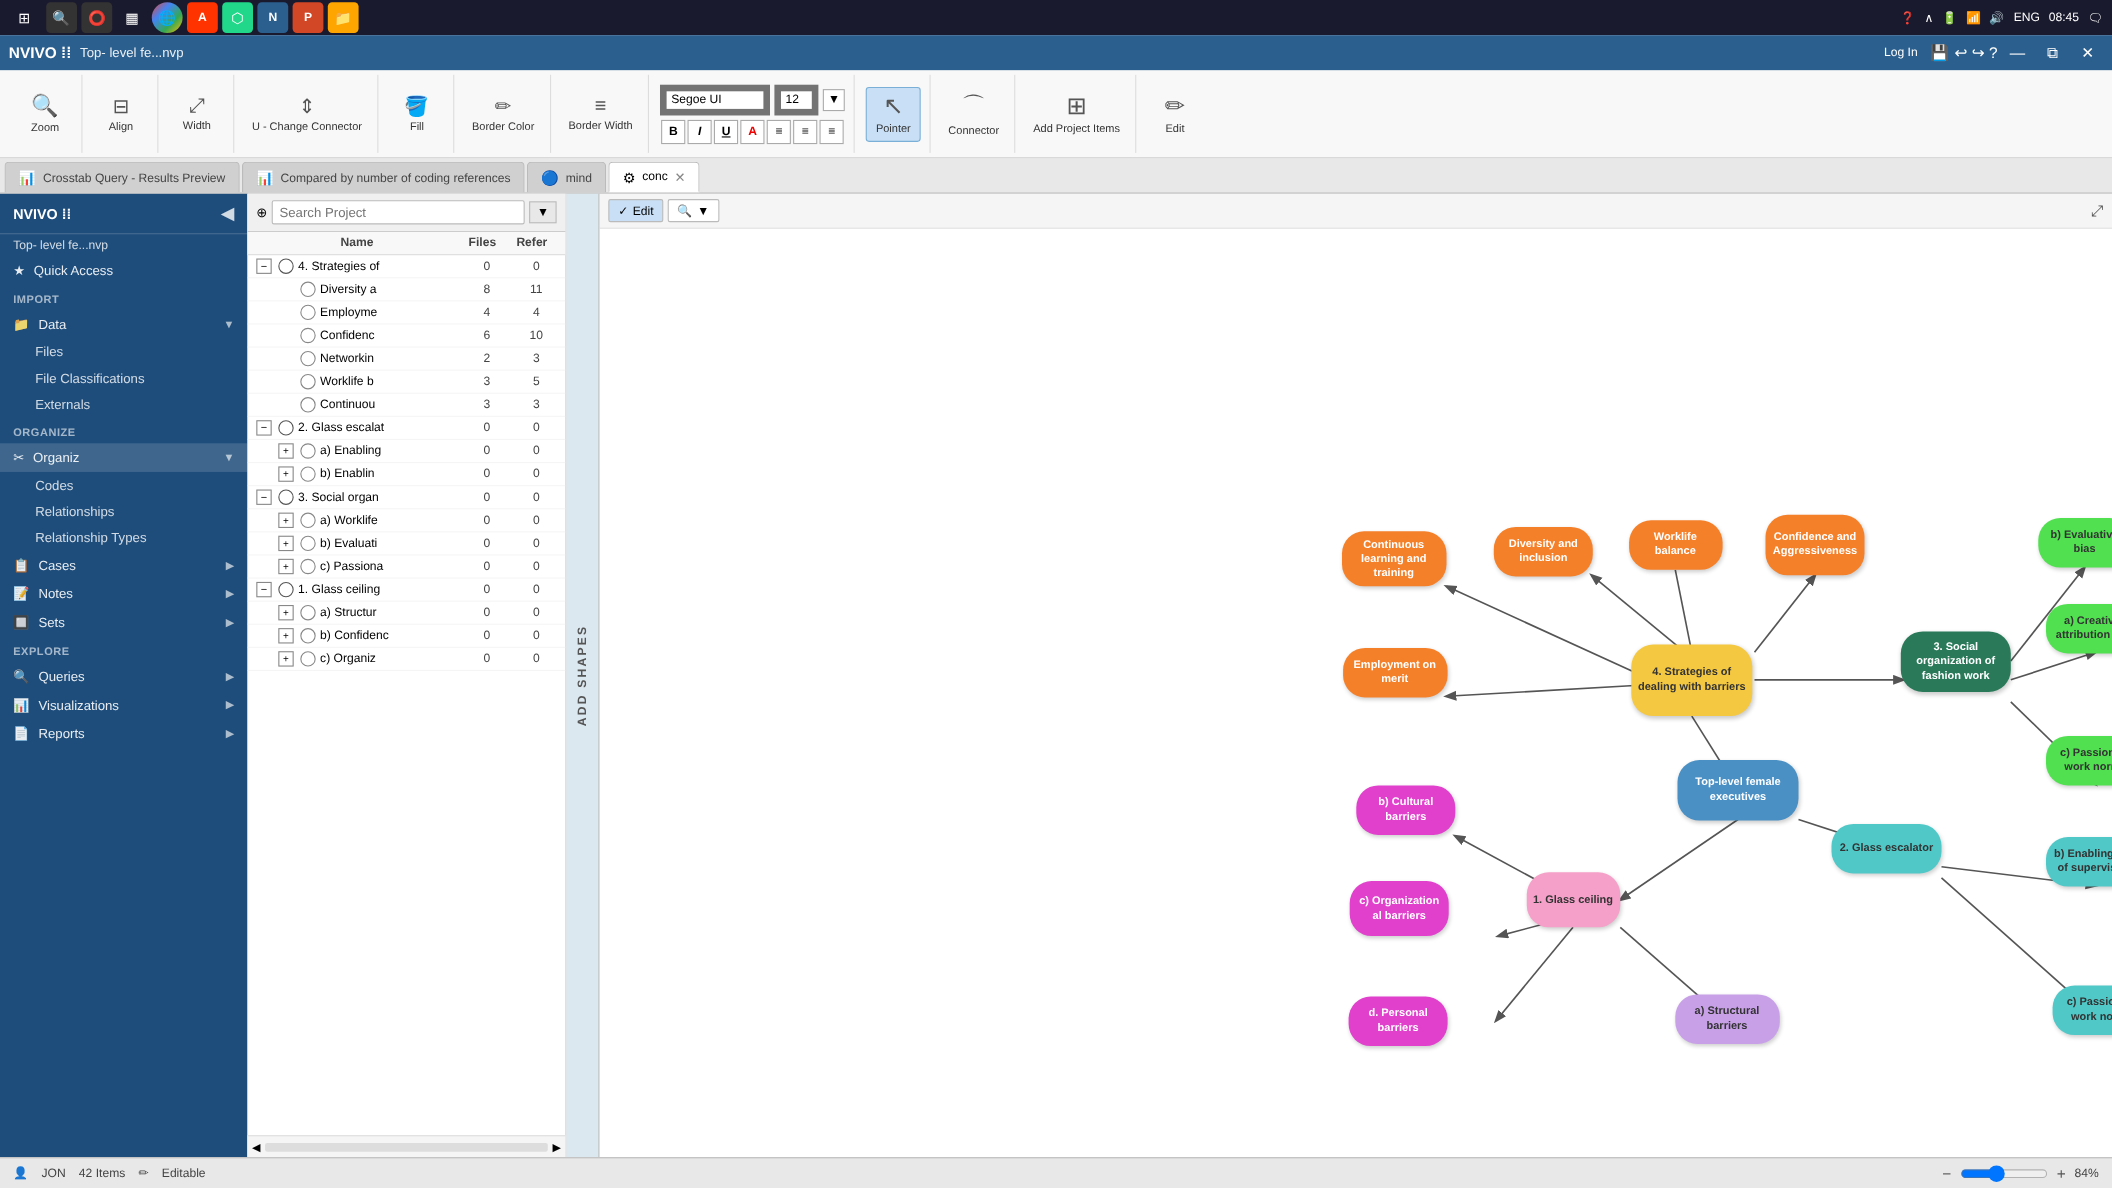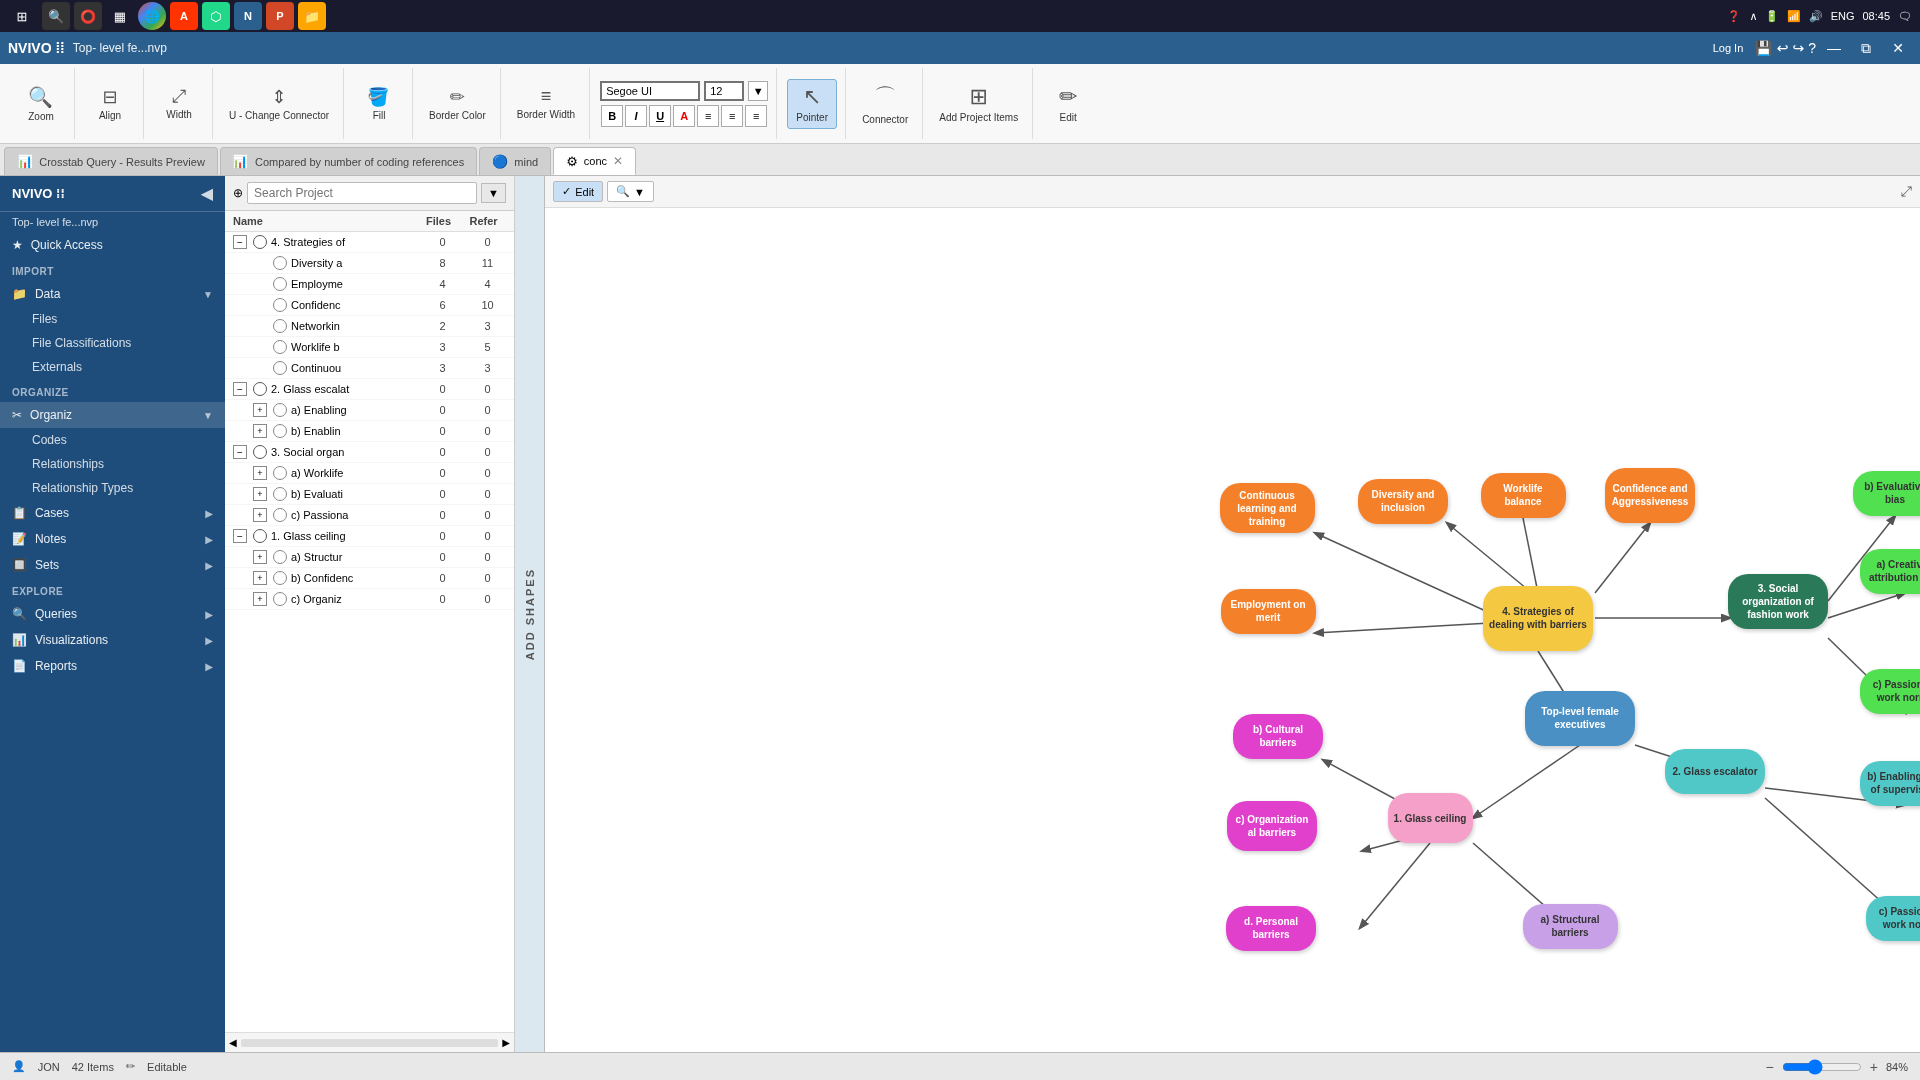--- a/index.html
+++ b/index.html
@@ -27,21 +27,21 @@
     .menu-item.active { background: #2b5f8e; color: white; border-bottom: 2px solid #2b5f8e; }
 
     
     .toolbar { height: 80px; background: #f8f8f8; border-bottom: 1px solid #ccc; display: flex; align-items: stretch; padding: 4px 8px; gap: 2px; }
     .toolbar-group { display: flex; flex-direction: column; align-items: center; justify-content: center; padding: 2px 8px; border-right: 1px solid #ddd; gap: 4px; }
     .toolbar-btn { display: flex; flex-direction: column; align-items: center; justify-content: center; padding: 4px 6px; cursor: pointer; border-radius: 3px; min-width: 50px; gap: 2px; }
     .toolbar-btn.active { background: #c8dff5; border: 1px solid #7ab0d8; }
     .toolbar-btn-icon { font-size: 20px; color: #555; }
     .toolbar-btn-label { font-size: 10px; color: #333; text-align: center; line-height: 1.2; }
     .toolbar-input-row { display: flex; gap: 4px; align-items: center; }
-    .toolbar-input { border: 2px solid #737373; padding: 2px 4px; font-size: 11px; width: 80px; }
+    .toolbar-input { border: 6px solid #737373; padding: 2px 4px; font-size: 11px; width: 80px; }
     .toolbar-small-btn { width: 20px; height: 20px; display: flex; align-items: center; justify-content: center; border: 1px solid #aaa; cursor: pointer; font-size: 11px; background: #fff; }
     .format-btns { display: flex; gap: 2px; }
     .format-btn { width: 22px; height: 22px; border: 1px solid #aaa; display: flex; align-items: center; justify-content: center; cursor: pointer; font-size: 11px; background: #fff; font-weight: bold; }
 
     
     .tab-bar { height: 32px; background: #e8e8e8; display: flex; align-items: flex-end; padding: 0 4px; border-bottom: 1px solid #bbb; }
     .tab { height: 28px; padding: 0 12px; display: flex; align-items: center; gap: 6px; cursor: pointer; background: #d0d0d0; border: 1px solid #bbb; border-bottom: none; border-radius: 4px 4px 0 0; font-size: 11px; color: #444; margin-right: 2px; }
     .tab.active { background: white; border-bottom: 1px solid white; color: #000; }
     .tab-close { font-size: 12px; color: #888; cursor: pointer; }
     .tab-icon { font-size: 13px; }
@@ -61,21 +61,21 @@
     .sidebar-item-arrow { margin-left: auto; font-size: 10px; opacity: 0.7; }
     .sidebar-sub-item { padding: 5px 12px 5px 32px; cursor: pointer; font-size: 12px; color: rgba(255,255,255,0.8); display: flex; align-items: center; gap: 6px; }
 
     
     .codes-panel { width: 290px; background: white; border-right: 1px solid #ccc; display: flex; flex-direction: column; flex-shrink: 0; }
     .codes-header { padding: 6px 8px; background: #f0f0f0; border-bottom: 1px solid #ccc; display: flex; align-items: center; gap: 4px; }
     .codes-search { flex: 1; border: 1px solid #bbb; padding: 3px 6px; font-size: 12px; border-radius: 2px; }
     .codes-search-btn { padding: 3px 6px; background: #e8e8e8; border: 1px solid #bbb; cursor: pointer; font-size: 11px; }
     .codes-table { flex: 1; overflow-y: auto; }
     .codes-col-header { display: flex; align-items: center; padding: 4px 8px; background: #f8f8f8; border-bottom: 1px solid #ddd; font-size: 11px; font-weight: bold; color: #444; position: sticky; top: 0; z-index: 1; }
-    .col-name { flex: 1; }
+    .col-name { flex: 1; text-align: center; }
     .col-files { width: 45px; text-align: center; }
     .col-refer { width: 45px; text-align: center; }
     .tree-row { display: flex; align-items: center; padding: 3px 4px; font-size: 11px; cursor: pointer; border-bottom: 1px solid #f5f5f5; }
     .tree-radio { width: 14px; height: 14px; border: 1px solid #888; border-radius: 50%; display: inline-block; flex-shrink: 0; margin: 0 4px; }
     .tree-radio.parent { border: 1px solid #555; background: white; }
     .tree-name { flex: 1; overflow: hidden; text-overflow: ellipsis; white-space: nowrap; }
     .tree-files { width: 45px; text-align: center; color: #444; }
     .tree-refer { width: 45px; text-align: center; color: #444; }
 
     

